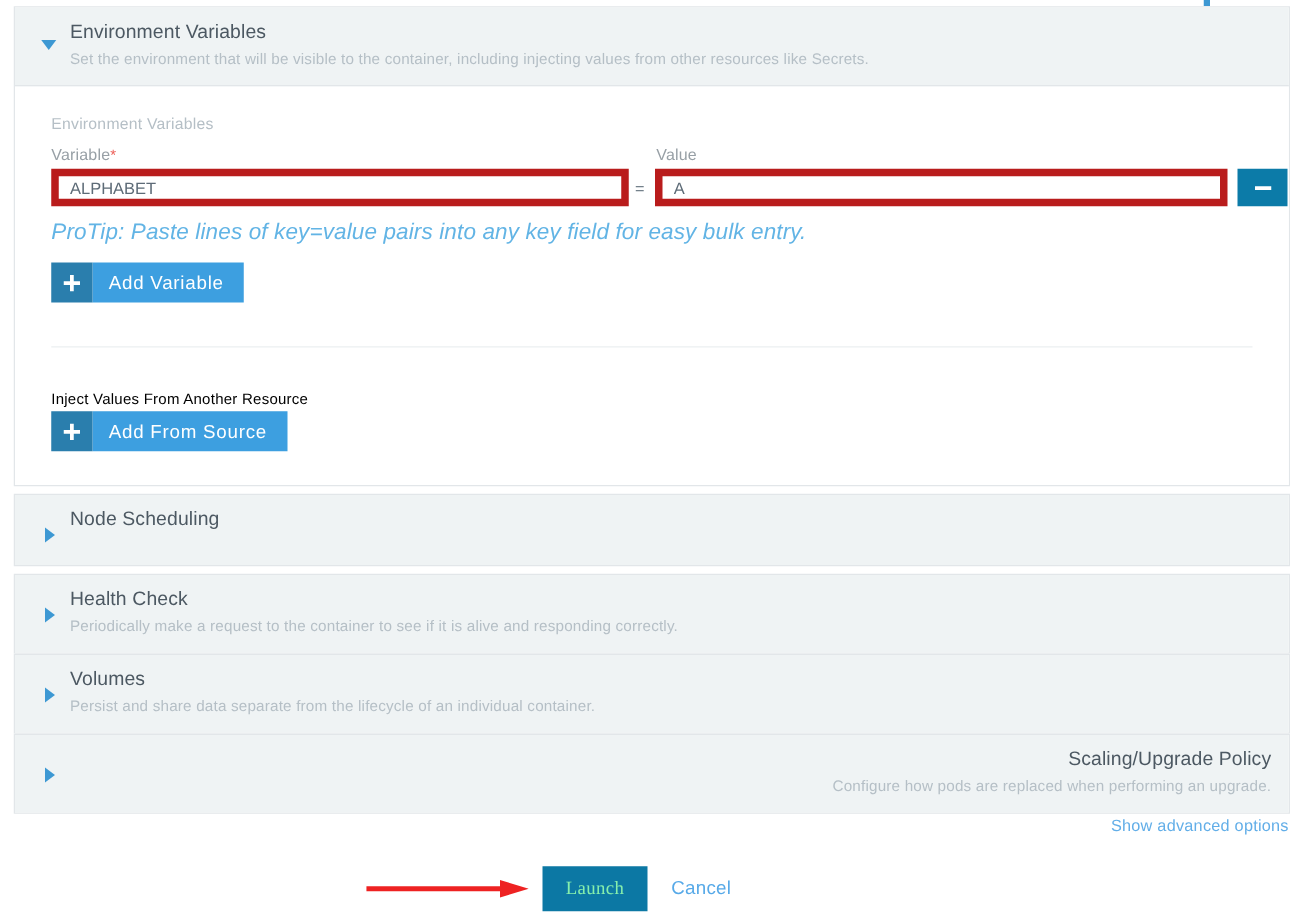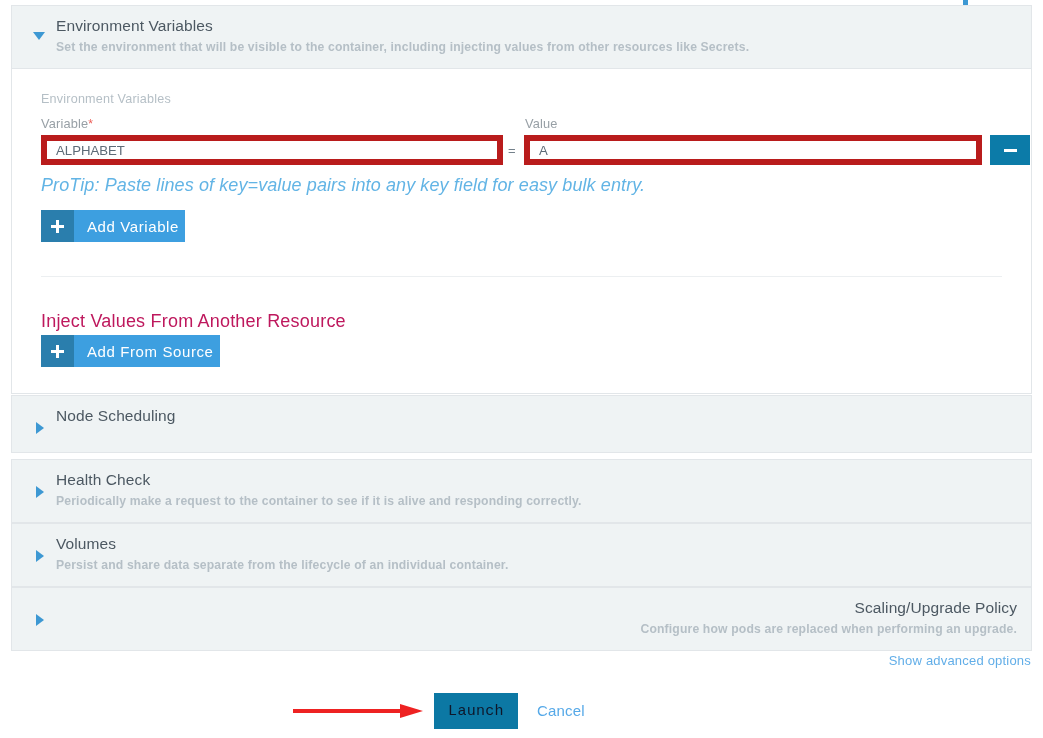--- a/index.html
+++ b/index.html
@@ -47,21 +47,20 @@
     font-weight: 400;
     line-height: 20px;
     letter-spacing: 0.1px;
   }
   .panel-sub {
     font-size: 12.2px;
     color: #b5bfc6;
     line-height: 18px;
     margin-top: 2px;
     letter-spacing: 0.15px;
-    font-weight: bold;
   }
   .tri {
     position: absolute;
     left: 21px;
     top: 26px;
     width: 0; height: 0;
   }
   .tri.down {
     border-left: 6px solid transparent;
     border-right: 6px solid transparent;
@@ -175,33 +174,33 @@
   }
   .add-btn .ic::before { width: 13px; height: 3px; }
   .add-btn .ic::after  { width: 3px;  height: 13px; }
   .add-btn .lbl {
     background: #3d9fe0;
     color: #ffffff;
     font-size: 15px;
     letter-spacing: 0.6px;
     display: flex;
     align-items: center;
-    padding: 0 6px 0 13px;
+    padding: 0 16px 0 13px;
   }
   .btn-wrap-var { margin: 14px 0 0 11px; }
   .btn-wrap-src { margin: 3px 0 0 11px; }
 
   .divider {
     height: 1px;
     background: #eceff1;
     margin: 30px 11px 0 11px;
   }
   .inject-label {
-    font-size: 18px;
-    color: #be185d;
+    font-size: 12px;
+    color: #000000;
     letter-spacing: 0.2px;
     margin: 34px 0 0 11px;
   }
 
   
   .adv-link {
     position: absolute;
     right: 12px;
     top: 653px;
     font-size: 13px;
@@ -214,23 +213,23 @@
     position: absolute;
     left: 0; top: 693px;
     width: 1043px;
     height: 38px;
   }
   .launch-btn {
     position: absolute;
     left: 434px; top: 0px;
     width: 84px; height: 36px;
     background: #0c78a4;
-    color: #0f172a;
+    color: #86efac;
     border: none;
-    font-family: Liberation Mono, monospace;
+    font-family: Liberation Serif, serif;
     font-size: 15px;
     letter-spacing: 0.3px;
     cursor: pointer;
   }
   .cancel-link {
     position: absolute;
     left: 537px; top: 9px;
     font-size: 15px;
     color: #56a9e8;
     text-decoration: none;

